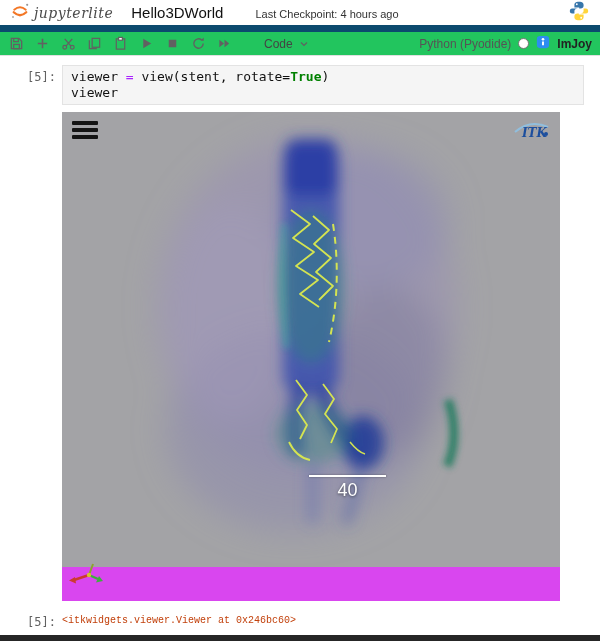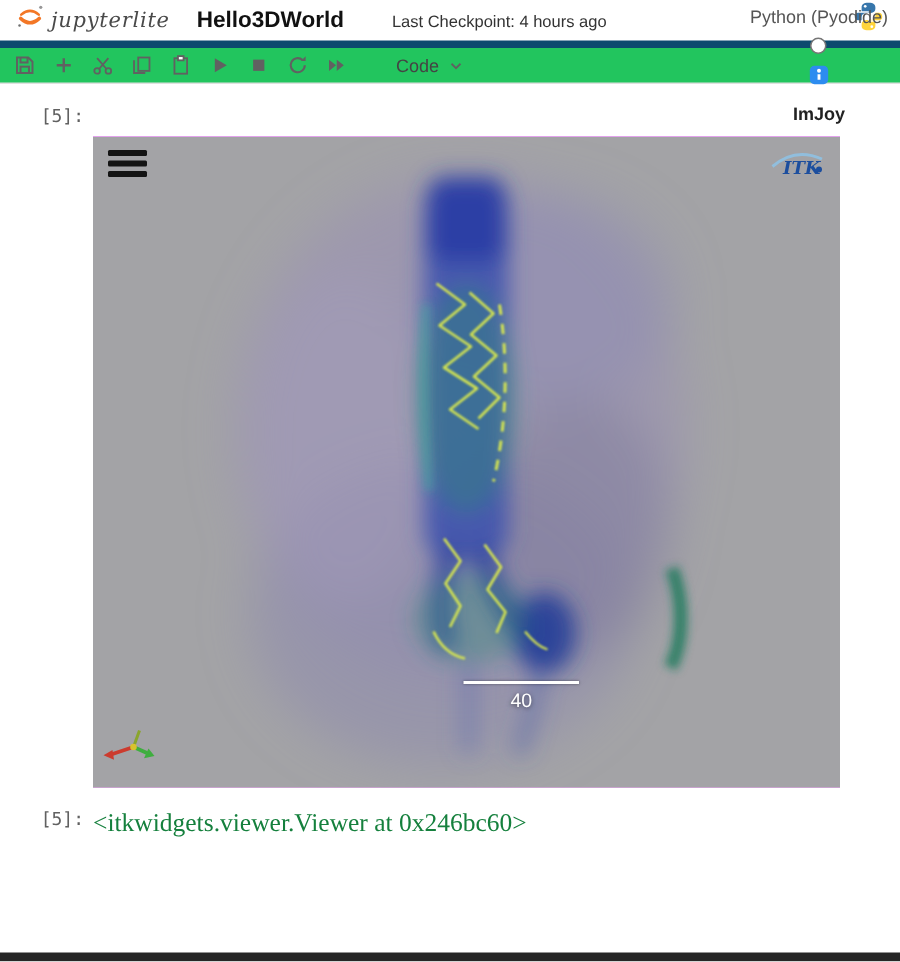--- a/index.html
+++ b/index.html
@@ -1,66 +1,66 @@
 <!DOCTYPE html>
 <html><head>
 <meta charset="utf-8">
 <style>
   * { margin:0; padding:0; box-sizing:border-box; }
   html,body { width:600px; height:641px; background:#fff; font-family:"Liberation Sans",sans-serif; }
   .app { position:relative; width:600px; height:641px; background:#fff; overflow:hidden; }
 
   
-  .topbar { height:32px; display:flex; align-items:center; padding:0 10px; gap:8px; border-bottom:5px solid #0c4a6e; background:#fff; }
+  .topbar { height:32px; display:flex; align-items:center; padding:0 10px; gap:8px; border-bottom:7px solid #0c4a6e; background:#fff; }
   .logo-wrap { display:flex; align-items:center; gap:4px; }
   .logo-script { font-family:"DejaVu Serif",serif; font-style:italic; font-size:14px; color:#4a4a4a; letter-spacing:0.5px; }
-  .nb-title { font-size:15px; font-weight:700; color:#111; margin-left:10px; }
+  .nb-title { font-size:15px; font-weight:400; color:#111; margin-left:10px; }
   .checkpoint { font-size:11px; color:#333; margin-left:24px; margin-top:2px; }
   .topbar-right { margin-left:auto; display:flex; align-items:center; }
 
   
   .menubar { height:22px; display:flex; align-items:center; padding:0 4px; border-bottom:1px solid #ececec; background:#fff; }
   .menu-item { font-size:13px; color:#333; padding:0 9px; cursor:pointer; }
 
   
   .toolbar { height:24px; display:flex; align-items:center; padding:0 8px; border-bottom:1px solid #e0e0e0; background:#22c55e; gap:9px; }
   .tbi { width:17px; height:17px; display:flex; align-items:center; justify-content:center; cursor:pointer; }
   .tbi svg { display:block; }
   .celltype { display:flex; align-items:center; gap:5px; margin-left:22px; cursor:pointer; }
   .celltype-label { font-size:12px; color:#444; }
-  .toolbar-right { margin-left:auto; display:flex; align-items:center; gap:7px;flex-direction:column; }
+  .toolbar-right { margin-left:auto; display:flex; align-items:center; gap:7px; }
   .kernel-name { font-size:12px; color:#555; }
   .kernel-status { width:11px; height:11px; border:1.4px solid #757575; border-radius:50%; background:#fff; }
   .imjoy-label { font-size:12px; color:#222; font-weight:700;text-align:center; }
 
   
   .notebook { padding-top:9px; background:#fff; }
   .row { display:flex; align-items:flex-start; }
   .prompt { width:62px; min-width:62px; text-align:right; padding-right:6px; font-family:"DejaVu Sans Mono",monospace; font-size:12px; color:#616161; padding-top:5px; }
   .input-area { flex:1; margin-right:16px; background:#f5f5f5; border:1px solid #e3e3e3; padding:3px 8px; }
   pre.code { font-family:"DejaVu Sans Mono",monospace; font-size:13px; line-height:16px; color:#111; white-space:pre; }
   .tk-op { color:#aa22ff; }
   .tk-kw { color:#008000; font-weight:bold; }
 
   
   .viewer-row { margin-top:7px; }
-  .viewer { position:relative; width:498px; height:434px; background:#d946ef; overflow:hidden; }
+  .viewer { position:relative; width:498px; height:489px; background:#d946ef; overflow:hidden; }
   .volume { position:absolute; left:0; top:0; }
   .hamburger { position:absolute; left:10px; top:9px; width:26px; cursor:pointer; }
   .hamburger .bar { height:3.5px; background:#141414; border-radius:1px; margin-bottom:3.5px; }
   .hamburger .bar:last-child { margin-bottom:0; }
   .itk-logo { position:absolute; right:8px; top:5px; }
   .scalebar { position:absolute; left:247px; top:363px; width:77px; text-align:center; }
   .scalebar .line { height:2px; background:#fff; box-shadow:0 0 2px rgba(0,0,0,.45); }
-  .scalebar .label { color:#fff; font-size:13px; margin-top:3px; text-shadow:0 1px 3px rgba(0,0,0,.55); font-family:"Liberation Sans",sans-serif; }
+  .scalebar .label { color:#fff; font-size:18px; margin-top:3px; text-shadow:0 1px 3px rgba(0,0,0,.55); font-family:"Liberation Sans",sans-serif; }
   .axes-widget { position:absolute; left:5px; bottom:5px; cursor:pointer; }
 
   
   .output-row { margin-top:9px; }
-  .output-text { font-family:Liberation Serif, serif; font-size:17px; color:#15803d; padding-top:5px; white-space:pre; }
+  .output-text { font-family:Liberation Mono, monospace; font-size:10px; color:#c2410c; padding-top:5px; white-space:pre; }
 
   
   .bottom-bar { position:absolute; left:0; bottom:0; width:600px; height:6px; background:#262626; }
 </style>
 </head>
 <body>
 
 <div class="app">
 
   <header class="topbar">
@@ -160,20 +160,24 @@
           </svg>
       </span>
       <span class="imjoy-label">ImJoy</span>
     </span>
   </div>
 
   <main class="notebook">
 
     <div class="row">
       <div class="prompt">[5]:</div>
+      <div class="input-area">
+        <pre class="code"><span class="tk-n">viewer </span><span class="tk-op">= </span><span class="tk-n">view(stent, rotate=</span><span class="tk-kw">True</span><span class="tk-n">)</span>
+<span class="tk-n">viewer</span></pre>
+      </div>
     </div>
 
     <div class="row viewer-row">
       <div class="prompt"></div>
       <div class="viewer">
 
         <svg class="volume" width="498" height="455" viewBox="0 0 498 455">
           <defs>
             <filter id="fb16" x="-60%" y="-60%" width="220%" height="220%">
                 <feGaussianBlur stdDeviation="16"></feGaussianBlur>

